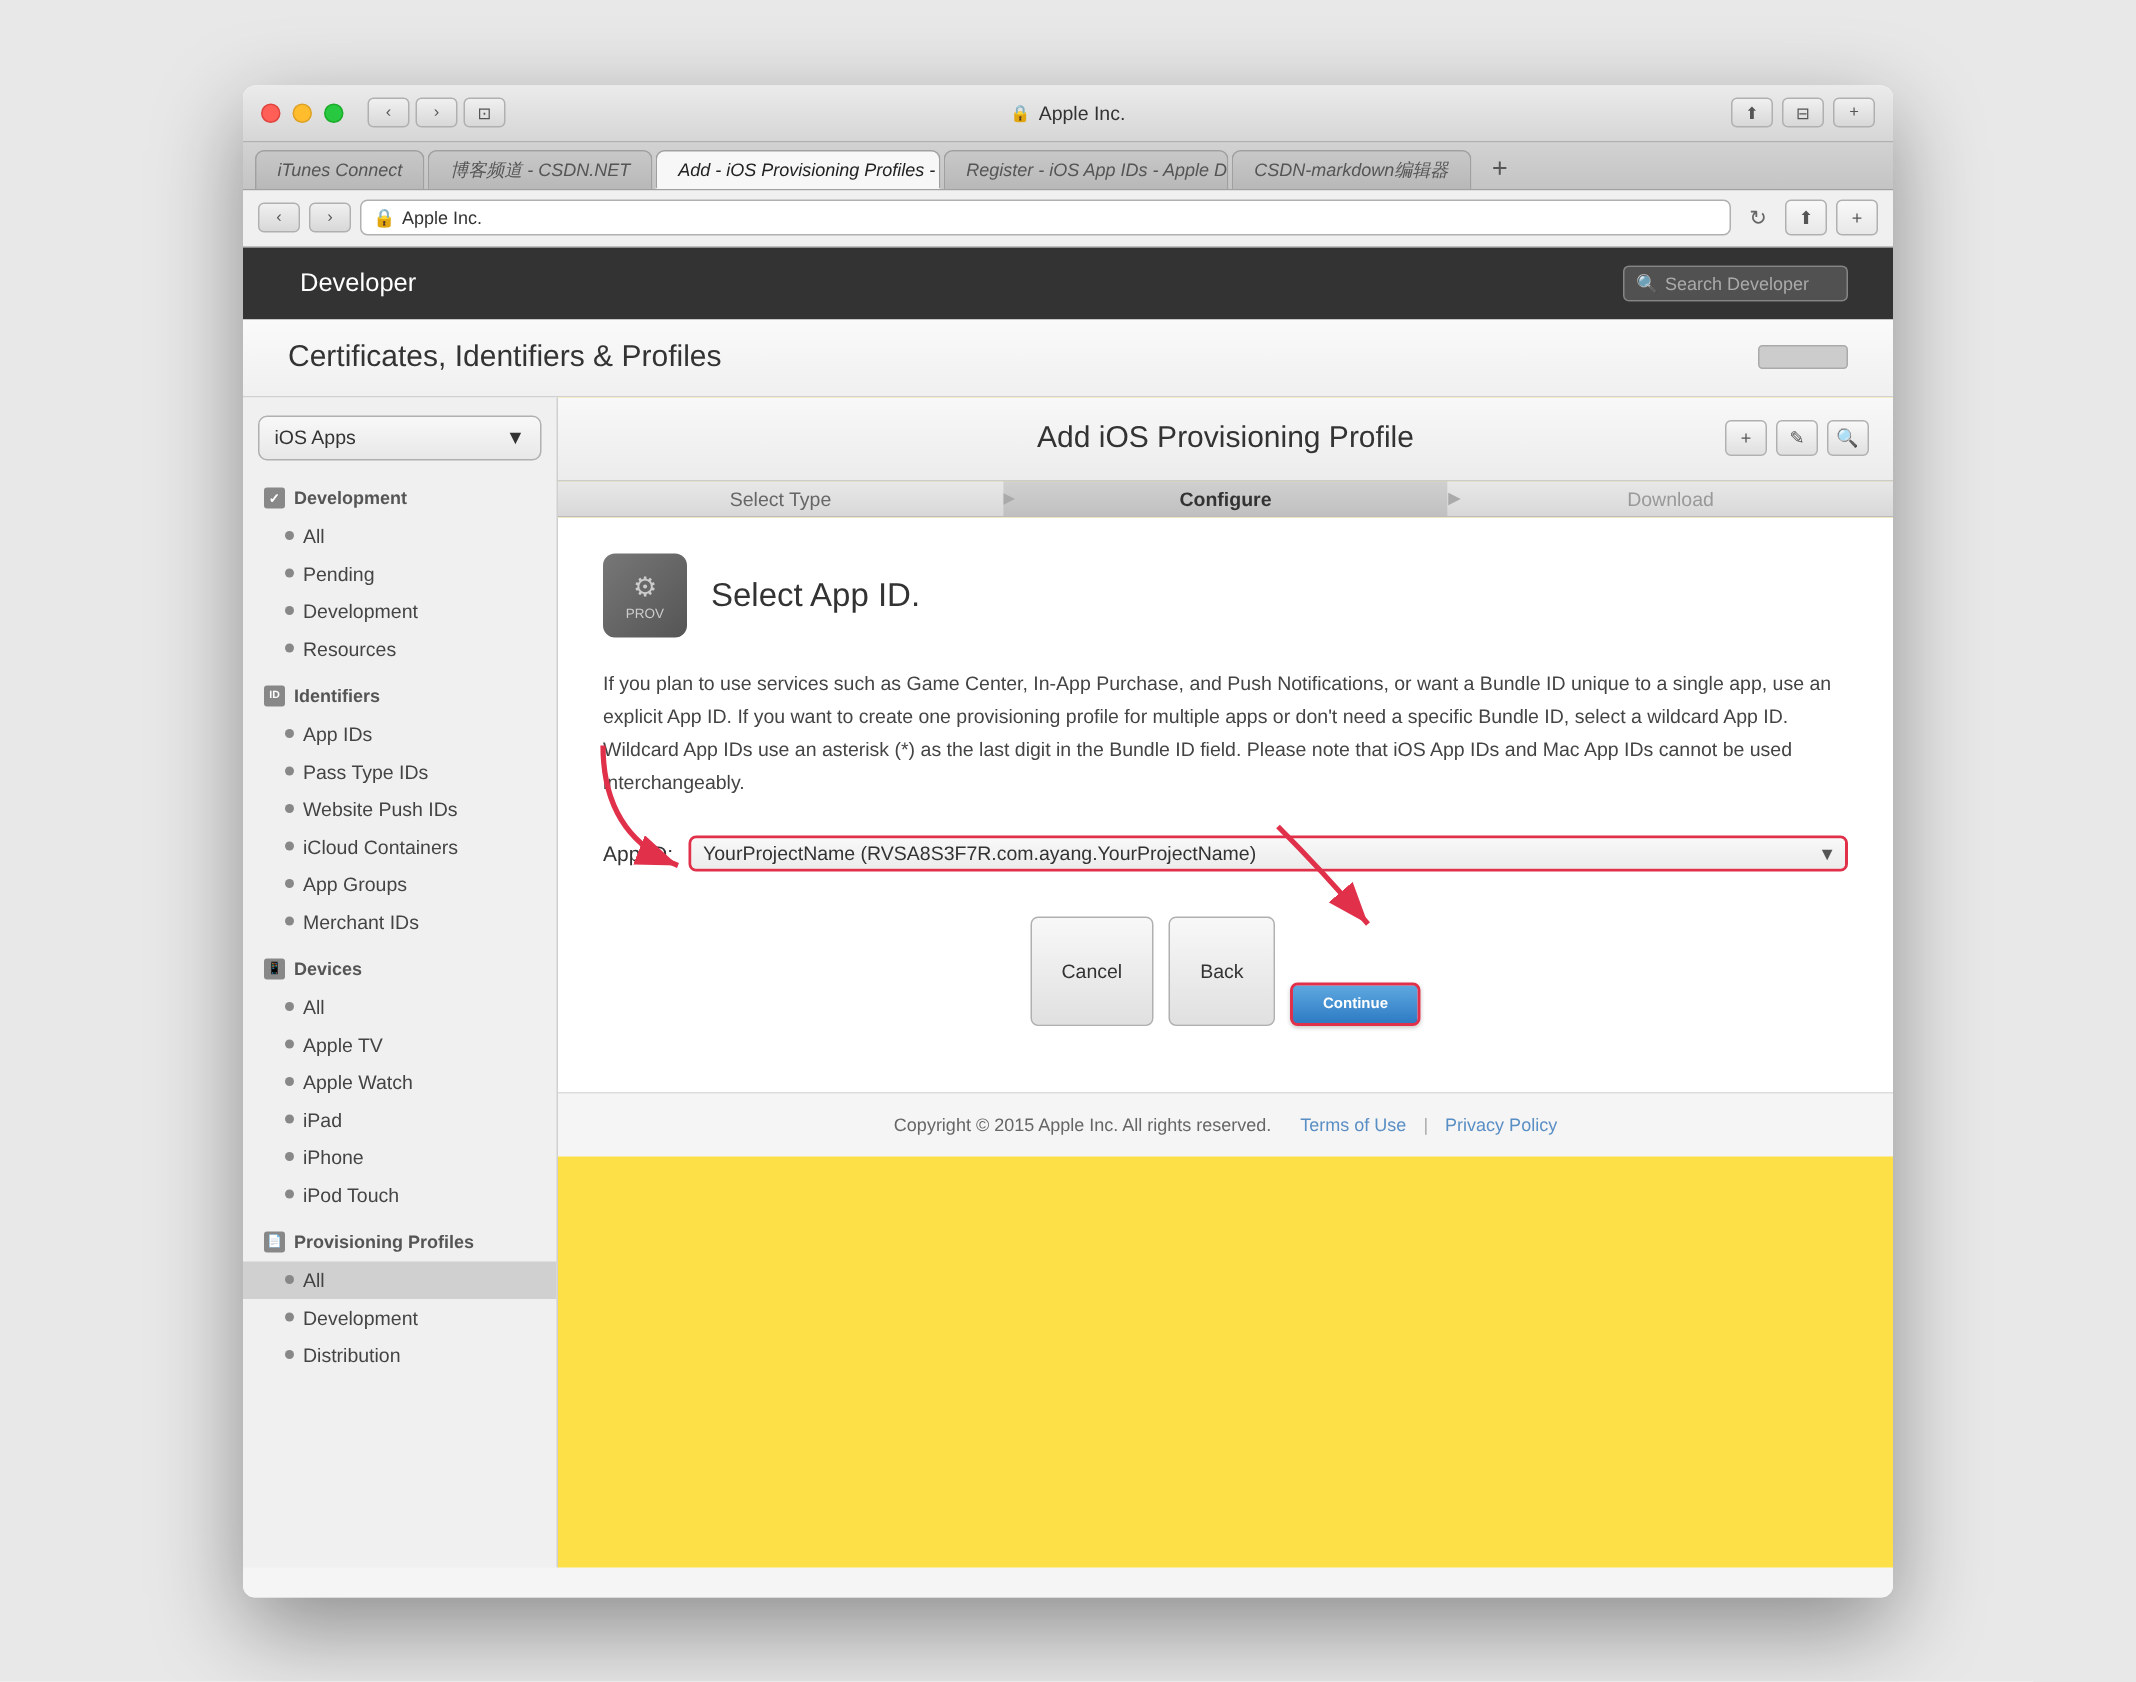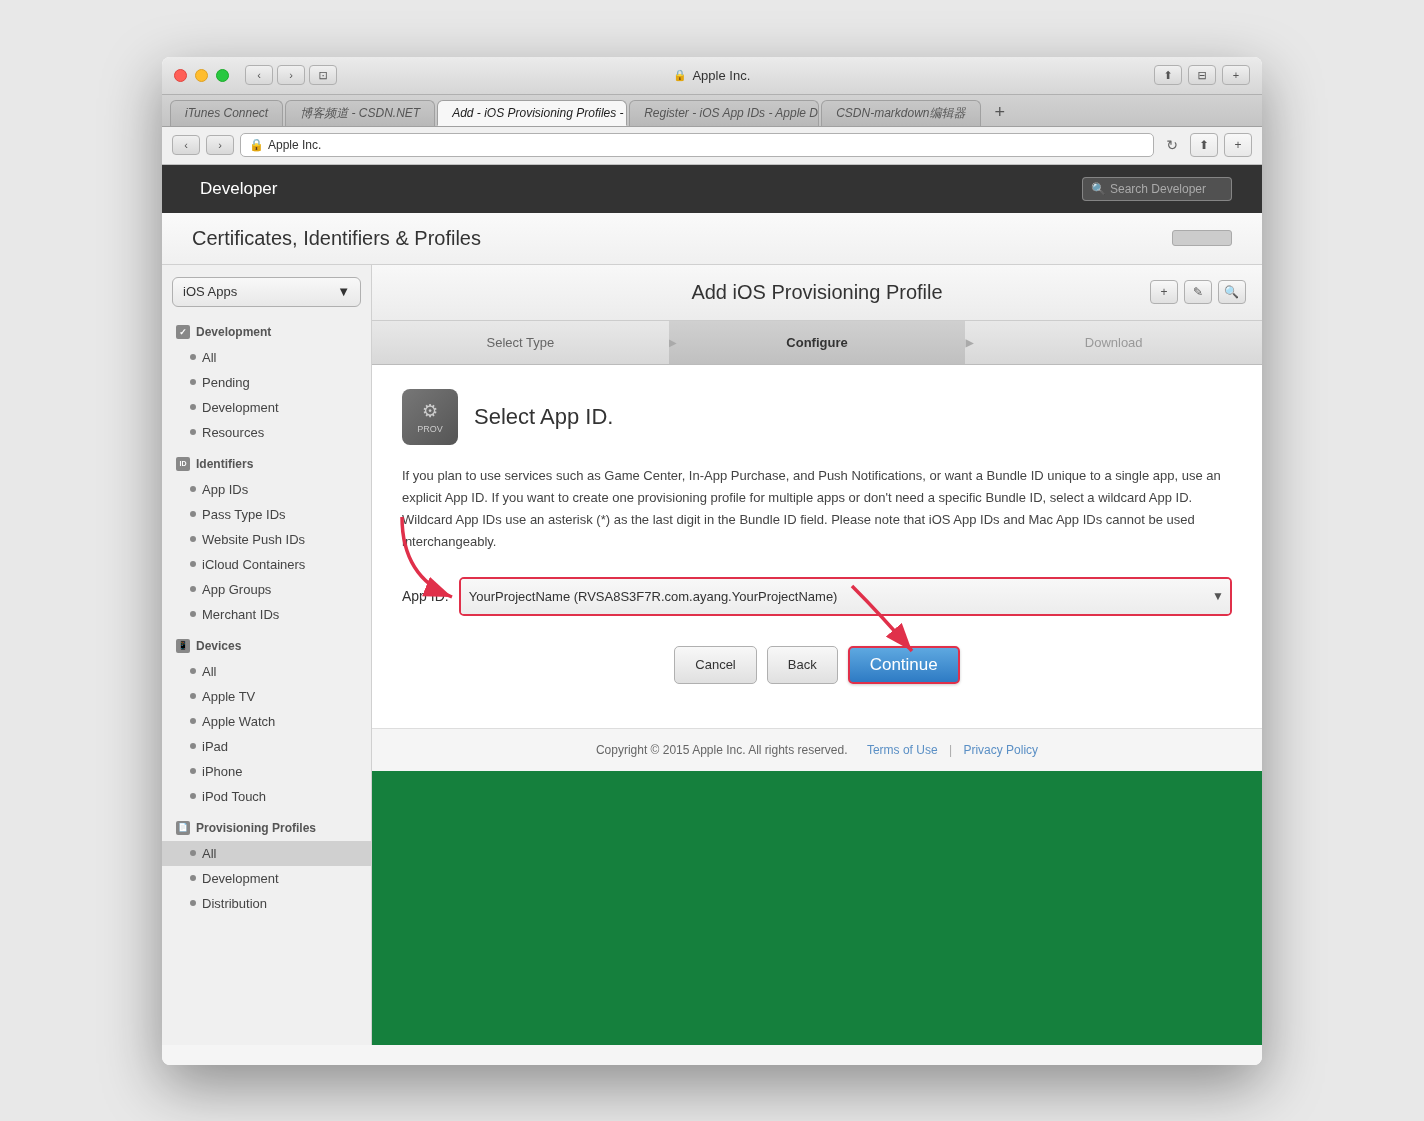--- a/index.html
+++ b/index.html
@@ -56,57 +56,57 @@
     .sidebar { width: 210px; background: #f0f0f0; border-right: 1px solid #d0d0d0; padding: 0; flex-shrink: 0; }
     .sidebar-dropdown { margin: 12px 10px; height: 30px; background: linear-gradient(to bottom, #f8f8f8, #e8e8e8); border: 1px solid #b0b0b0; border-radius: 6px; display: flex; align-items: center; padding: 0 10px; font-size: 13px; color: #333; cursor: pointer; justify-content: space-between; }
     .sidebar-section { margin-top: 6px; }
     .sidebar-section-header { display: flex; align-items: center; gap: 6px; padding: 6px 14px; font-size: 12px; color: #555; font-weight: 600; }
     .sidebar-section-icon { width: 14px; height: 14px; background: #888; border-radius: 2px; display: flex; align-items: center; justify-content: center; color: #fff; font-size: 9px; }
     .sidebar-item { padding: 5px 14px 5px 28px; font-size: 13px; color: #444; cursor: pointer; display: flex; align-items: center; gap: 6px; }
     .sidebar-item-active { background: #d0d0d0; font-weight: 500; }
     .sidebar-dot { width: 6px; height: 6px; border-radius: 50%; background: #888; display: inline-block; flex-shrink: 0; }
 
     
-    .content-area { flex: 1; padding: 0; background: #15803d; }
+    .content-area { flex: 1; padding: 0; background: #fde047; }
 
     
     .profile-header { background: linear-gradient(to bottom, #f8f8f8, #ececec); border-bottom: 1px solid #ccc; padding: 16px 20px; text-align: center; position: relative; display: flex; align-items: center; justify-content: center; }
     .profile-header-title { font-size: 20px; color: #333; font-weight: 400; }
     .profile-header-actions { position: absolute; right: 16px; top: 50%; transform: translateY(-50%); display: flex; gap: 6px; }
     .ph-btn { width: 28px; height: 24px; background: linear-gradient(to bottom, #f8f8f8, #e0e0e0); border: 1px solid #b0b0b0; border-radius: 4px; display: flex; align-items: center; justify-content: center; cursor: pointer; font-size: 12px; color: #555; }
 
     
-    .steps-bar { background: linear-gradient(to bottom, #e0e0e0, #d0d0d0); border-bottom: 1px solid #bbb; display: flex; height: 44px; }
+    .steps-bar { background: linear-gradient(to bottom, #e0e0e0, #d0d0d0); border-bottom: 1px solid #bbb; display: flex; height: 24px; }
     .step { flex: 1; display: flex; align-items: center; justify-content: center; font-size: 13px; cursor: pointer; position: relative; }
     .step-inactive { color: #666; background: linear-gradient(to bottom, #e8e8e8, #d8d8d8); }
     .step-active { color: #333; background: linear-gradient(to bottom, #d0d0d0, #c0c0c0); font-weight: 600; }
     .step-dimmed { color: #999; background: linear-gradient(to bottom, #e8e8e8, #d8d8d8); }
     .step::after { content: '▶'; position: absolute; right: -8px; color: #aaa; font-size: 10px; z-index: 1; }
     .step:last-child::after { display: none; }
 
     
     .configure-panel { padding: 24px 30px; background: #fff; }
     .app-id-header { display: flex; align-items: center; gap: 16px; margin-bottom: 20px; }
     .prov-icon { width: 56px; height: 56px; background: linear-gradient(135deg, #777, #555); border-radius: 8px; display: flex; align-items: center; justify-content: center; font-size: 10px; color: #ccc; flex-direction: column; flex-shrink: 0; }
     .app-id-title { font-size: 22px; color: #333; font-weight: 400; }
 
     .description-text { font-size: 13px; color: #444; line-height: 1.7; margin-bottom: 24px; }
 
     
     .app-id-selector { display: flex; align-items: center; gap: 10px; margin-bottom: 30px; }
     .app-id-label { font-size: 14px; color: #333; font-weight: 500; white-space: nowrap; }
     .app-id-select-wrapper { position: relative; flex: 1; border: 2px solid #e0304a; border-radius: 5px; }
-    .app-id-select { width: 100%; height: 35px; border: none; border-radius: 3px; background: linear-gradient(to bottom, #f8f8f8, #ececec); padding: 0 28px 0 8px; font-size: 13px; color: #333; appearance: none; -webkit-appearance: none; cursor: pointer; outline: none; }
+    .app-id-select { width: 100%; height: 20px; border: none; border-radius: 3px; background: linear-gradient(to bottom, #f8f8f8, #ececec); padding: 0 28px 0 8px; font-size: 13px; color: #333; appearance: none; -webkit-appearance: none; cursor: pointer; outline: none; }
     .select-arrow { position: absolute; right: 6px; top: 50%; transform: translateY(-50%); pointer-events: none; color: #555; font-size: 12px; }
 
     
     .buttons-row { display: flex; justify-content: center; gap: 10px; margin-bottom: 20px; }
     .btn-cancel { padding: 7px 20px; background: linear-gradient(to bottom, #f8f8f8, #e0e0e0); border: 1px solid #b0b0b0; border-radius: 5px; font-size: 13px; color: #333; cursor: pointer; }
     .btn-back { padding: 7px 20px; background: linear-gradient(to bottom, #f8f8f8, #e0e0e0); border: 1px solid #b0b0b0; border-radius: 5px; font-size: 13px; color: #333; cursor: pointer; }
-    .btn-continue { padding: 7px 20px; background: linear-gradient(to bottom, #5ea8e0, #2e7bc4); border: 2px solid #e0304a; border-radius: 5px; font-size: 17px; color: #fff; cursor: pointer; font-weight: 400; box-shadow: 0 1px 3px rgba(0,0,0,0.2); }
+    .btn-continue { padding: 7px 20px; background: linear-gradient(to bottom, #5ea8e0, #2e7bc4); border: 2px solid #e0304a; border-radius: 5px; font-size: 10px; color: #fff; cursor: pointer; font-weight: 700; box-shadow: 0 1px 3px rgba(0,0,0,0.2); margin-top: 44px; }
 
     
     .page-footer { background: #f5f5f5; border-top: 1px solid #ddd; padding: 14px; text-align: center; font-size: 12px; color: #666; }
     .footer-link { color: #5a8fc5; text-decoration: none; cursor: pointer; }
     .footer-divider { margin: 0 8px; color: #aaa; }
   </style>
 </head>
 <body>
 
 <div class="mac-window">

